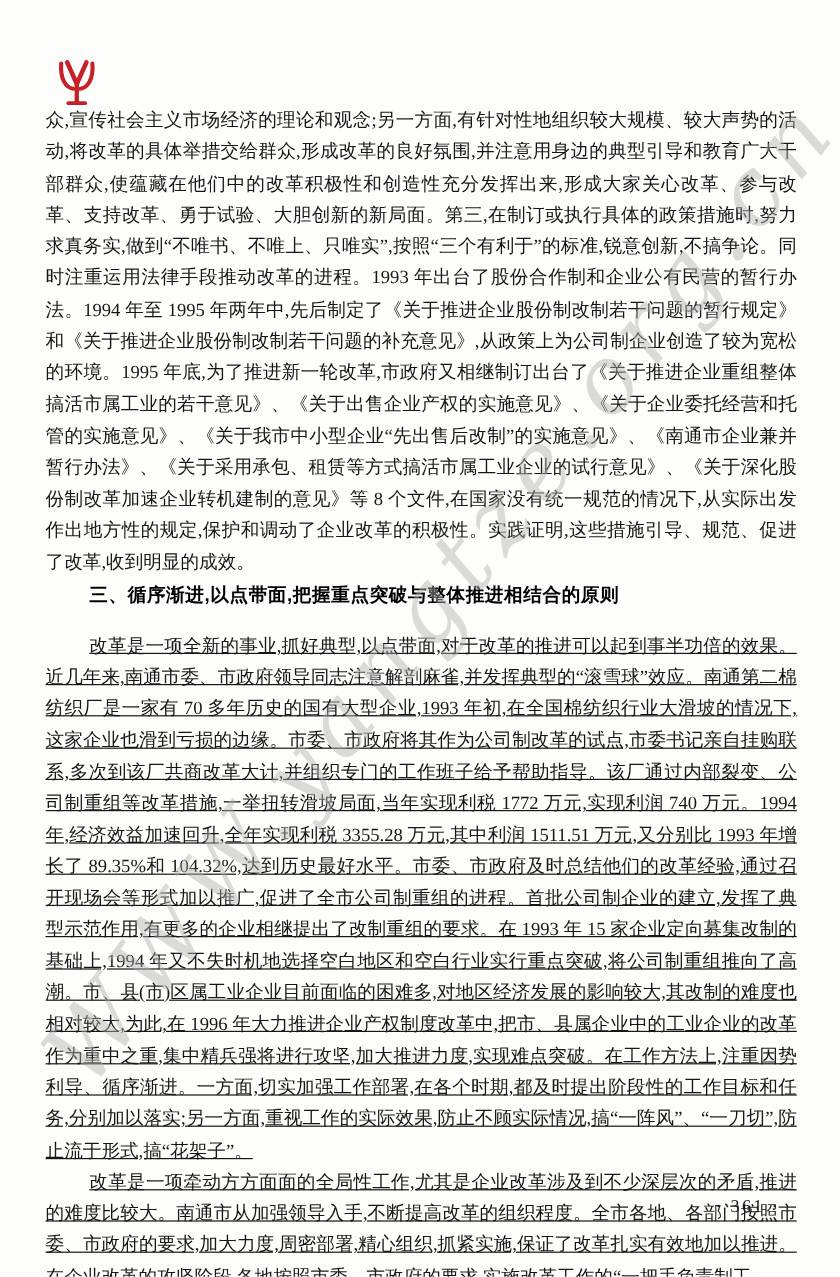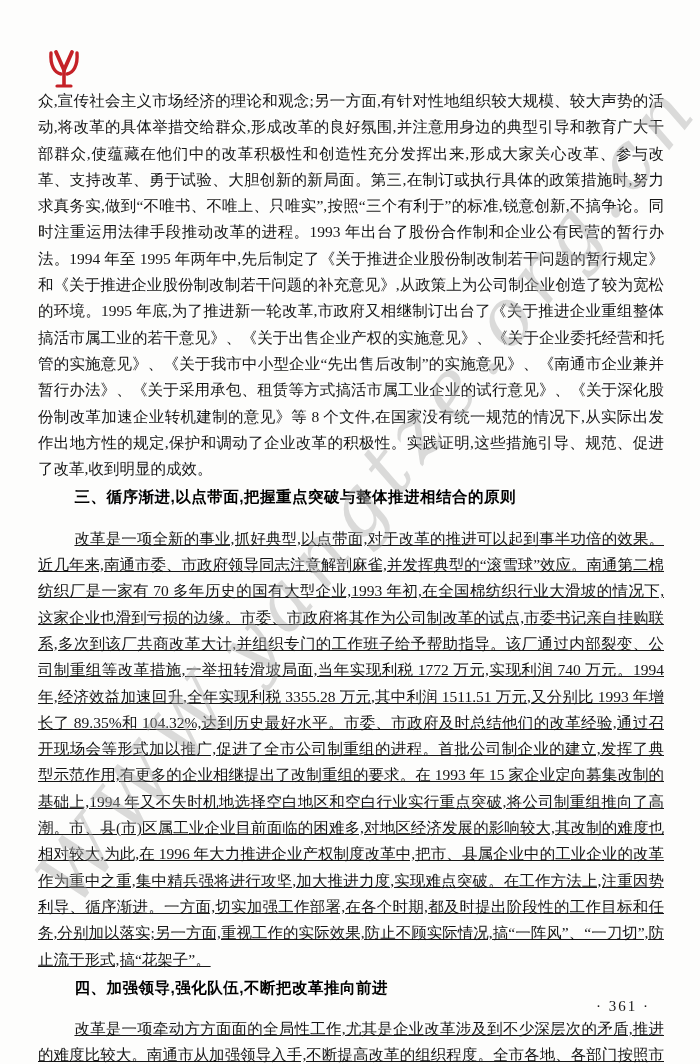--- a/index.html
+++ b/index.html
@@ -108,20 +108,19 @@
 
   <div class="watermark">WWW.yangtze.org.cn</div>
 
   <main class="doc-body">
     <p>众,宣传社会主义市场经济的理论和观念;另一方面,有针对性地组织较大规模、较大声势的活动,将改革的具体举措交给群众,形成改革的良好氛围,并注意用身边的典型引导和教育广大干部群众,使蕴藏在他们中的改革积极性和创造性充分发挥出来,形成大家关心改革、参与改革、支持改革、勇于试验、大胆创新的新局面。第三,在制订或执行具体的政策措施时,努力求真务实,做到“不唯书、不唯上、只唯实”,按照“三个有利于”的标准,锐意创新,不搞争论。同时注重运用法律手段推动改革的进程。1993 年出台了股份合作制和企业公有民营的暂行办法。1994 年至 1995 年两年中,先后制定了《关于推进企业股份制改制若干问题的暂行规定》和《关于推进企业股份制改制若干问题的补充意见》,从政策上为公司制企业创造了较为宽松的环境。1995 年底,为了推进新一轮改革,市政府又相继制订出台了《关于推进企业重组整体搞活市属工业的若干意见》、《关于出售企业产权的实施意见》、《关于企业委托经营和托管的实施意见》、《关于我市中小型企业“先出售后改制”的实施意见》、《南通市企业兼并暂行办法》、《关于采用承包、租赁等方式搞活市属工业企业的试行意见》、《关于深化股份制改革加速企业转机建制的意见》等 8 个文件,在国家没有统一规范的情况下,从实际出发作出地方性的规定,保护和调动了企业改革的积极性。实践证明,这些措施引导、规范、促进了改革,收到明显的成效。</p>
 
     <h3 class="section-heading">三、循序渐进,以点带面,把握重点突破与整体推进相结合的原则</h3>
 
     <p class="indented">改革是一项全新的事业,抓好典型,以点带面,对于改革的推进可以起到事半功倍的效果。近几年来,南通市委、市政府领导同志注意解剖麻雀,并发挥典型的“滚雪球”效应。南通第二棉纺织厂是一家有 70 多年历史的国有大型企业,1993 年初,在全国棉纺织行业大滑坡的情况下,这家企业也滑到亏损的边缘。市委、市政府将其作为公司制改革的试点,市委书记亲自挂购联系,多次到该厂共商改革大计,并组织专门的工作班子给予帮助指导。该厂通过内部裂变、公司制重组等改革措施,一举扭转滑坡局面,当年实现利税 1772 万元,实现利润 740 万元。1994 年,经济效益加速回升,全年实现利税 3355.28 万元,其中利润 1511.51 万元,又分别比 1993 年增长了 89.35%和 104.32%,达到历史最好水平。市委、市政府及时总结他们的改革经验,通过召开现场会等形式加以推广,促进了全市公司制重组的进程。首批公司制企业的建立,发挥了典型示范作用,有更多的企业相继提出了改制重组的要求。在 1993 年 15 家企业定向募集改制的基础上,1994 年又不失时机地选择空白地区和空白行业实行重点突破,将公司制重组推向了高潮。市、县(市)区属工业企业目前面临的困难多,对地区经济发展的影响较大,其改制的难度也相对较大,为此,在 1996 年大力推进企业产权制度改革中,把市、县属企业中的工业企业的改革作为重中之重,集中精兵强将进行攻坚,加大推进力度,实现难点突破。在工作方法上,注重因势利导、循序渐进。一方面,切实加强工作部署,在各个时期,都及时提出阶段性的工作目标和任务,分别加以落实;另一方面,重视工作的实际效果,防止不顾实际情况,搞“一阵风”、“一刀切”,防止流于形式,搞“花架子”。</p>
 
-    <h3 class="section-heading">四、加强领导,强化队伍,不断把改革推向前进</h3>
 
     <p class="indented">改革是一项牵动方方面面的全局性工作,尤其是企业改革涉及到不少深层次的矛盾,推进的难度比较大。南通市从加强领导入手,不断提高改革的组织程度。全市各地、各部门按照市委、市政府的要求,加大力度,周密部署,精心组织,抓紧实施,保证了改革扎实有效地加以推进。在企业改革的攻坚阶段,各地按照市委、市政府的要求,实施改革工作的“一把手负责制工</p>
   </main>
 
   <div class="folio">· 361 ·</div>
 
 </div>
 
 </body></html>

